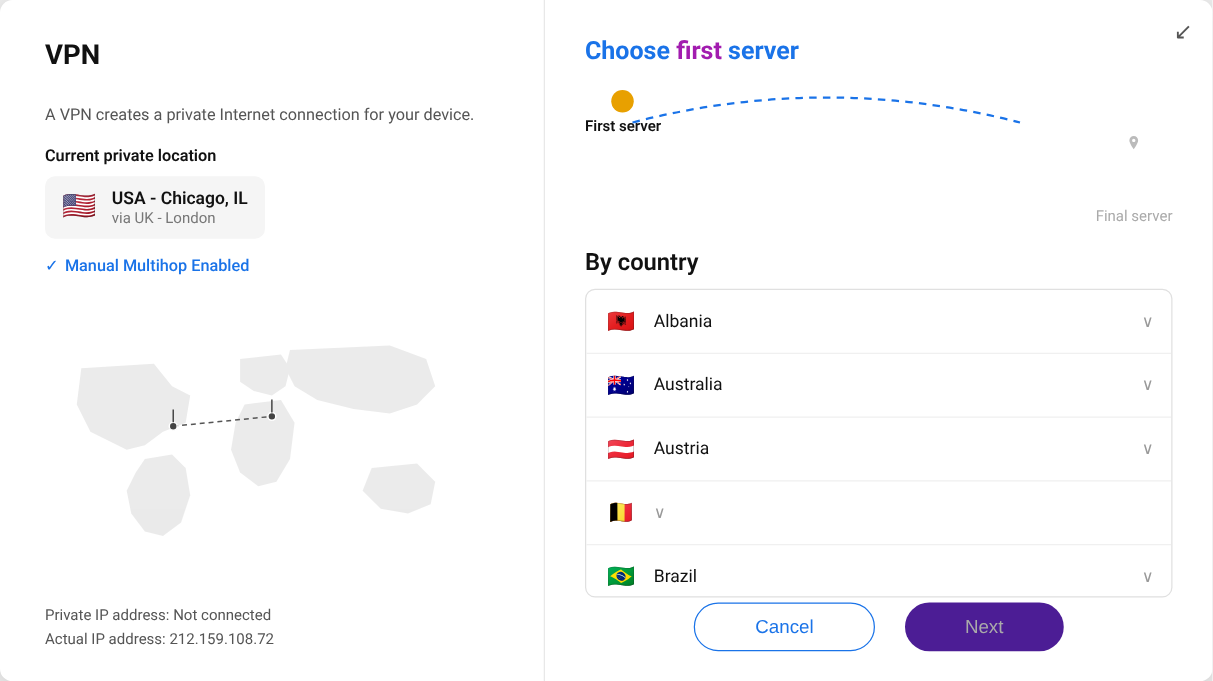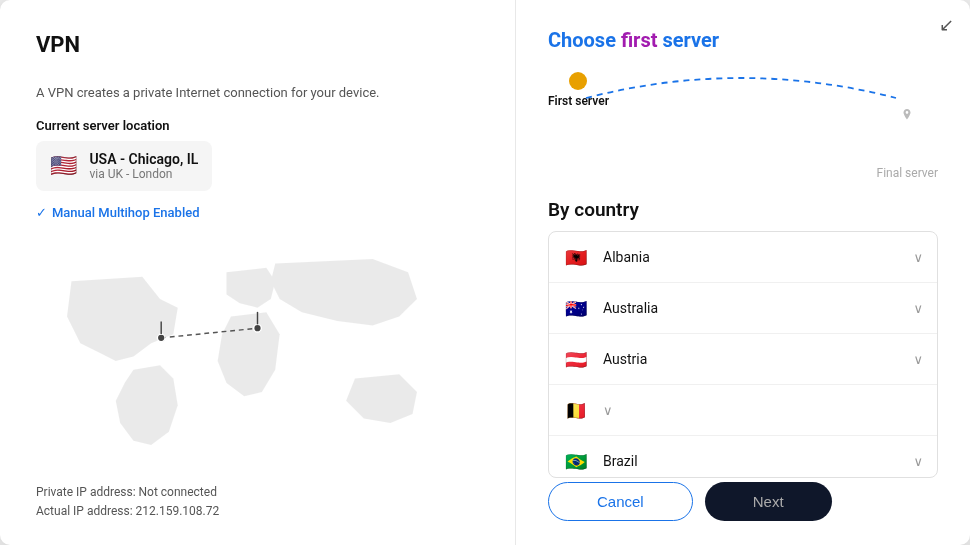--- a/index.html
+++ b/index.html
@@ -25,21 +25,21 @@
       position: absolute;
       top: 14px;
       right: 16px;
       cursor: pointer;
       font-size: 18px;
       color: #555;
     }
 
     
     .left-panel {
-      width: 516px;
+      width: 436px;
       padding: 32px 36px 24px 36px;
       display: flex;
       flex-direction: column;
       border-right: 1px solid #e8e8e8;
     }
     .vpn-title {
       font-size: 22px;
       font-weight: 700;
       color: #111;
       margin-bottom: 4px;
@@ -233,57 +233,57 @@
       flex: 1;
       font-size: 14px;
       color: #111;
     }
     .country-chevron {
       color: #999;
       font-size: 13px;
     }
     .bottom-row {
       display: flex;
-      gap: 12px;
+      gap: 24px;
       margin-top: 4px;
-      justify-content: flex-start;
+      justify-content: center;
     }
     .btn-cancel {
       border: 1.5px solid #1a73e8;
       background: #fff;
       color: #1a73e8;
       border-radius: 24px;
       padding: 10px 48px;
       font-size: 15px;
       font-weight: 500;
       cursor: pointer;
     }
     .btn-next {
       border: none;
-      background: #0f172a;
+      background: #4c1d95;
       color: #aaa;
       border-radius: 24px;
       padding: 10px 48px;
       font-size: 15px;
       font-weight: 500;
       cursor: default;
     }
   </style>
 </head>
 <body>
 
 <div class="window">
 
   <div class="collapse-icon">↙</div>
 
   <div class="left-panel">
     <div class="vpn-title">VPN</div>
     <div class="vpn-subtitle">A VPN creates a private Internet connection for your device.</div>
 
-    <div class="section-label">Current server location</div>
+    <div class="section-label">Current private location</div>
 
     <div class="server-location-box">
       <div class="flag">🇺🇸</div>
       <div class="server-info">
         <div class="server-name">USA - Chicago, IL</div>
         <div class="server-via">via UK - London</div>
       </div>
     </div>
 
     <div class="multihop-badge">

